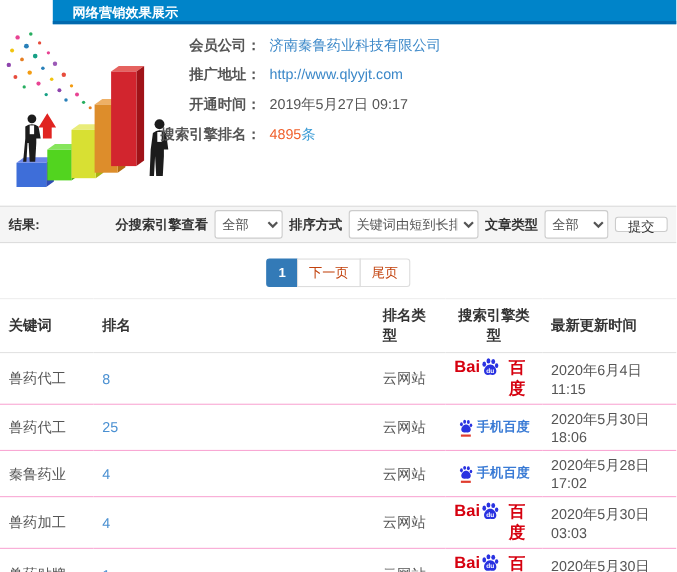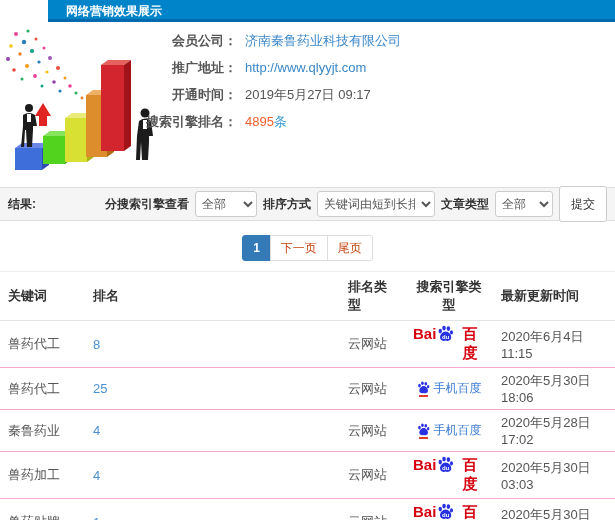--- a/index.html
+++ b/index.html
@@ -32,21 +32,21 @@
   }
   .result-label { font-weight:bold; color:#333; font-size:12px; }
   .filter-controls { margin-left:auto; display:flex; align-items:center; gap:6px; }
   .filter-label { font-weight:bold; color:#333; font-size:12px; white-space:nowrap; }
   select {
     height:26px; border:1px solid #ccc; border-radius:3px; background:#fff;
     font-size:12px; color:#555; font-family:inherit; padding:0 2px;
   }
   .sel-engine { width:62px; } .sel-sort { width:118px; } .sel-article { width:58px; }
   .submit-btn {
-    height:36px; padding:0 11px; border:1px solid #ccc; border-radius:3px;
+    height:14px; padding:0 11px; border:1px solid #ccc; border-radius:3px;
     background:#fff; color:#333; font-size:12px; font-family:inherit; cursor:pointer;
   }
   
   .pagination-wrap { padding:14px 0 10px; display:flex; justify-content:center; }
   .page-item {
     display:inline-block; min-width:28px; text-align:center; height:26px; line-height:24px;
     padding:0 10px; border:1px solid #ddd; background:#fff; color:#c2410c;
     font-size:12px; text-decoration:none; margin-left:-1px;
   }
   .page-item.first { border-radius:3px 0 0 3px; margin-left:0; }
@@ -58,21 +58,21 @@
     text-align:left; font-size:13px; font-weight:bold; color:#333;
     padding:6px 8px; border-top:1px solid #eee; border-bottom:1px solid #e3e3e3; height:26px;
   }
   td { padding:4px 8px; border-bottom:1px solid #f9a8d4; height:27px; font-size:13px; color:#555; vertical-align:middle; }
   td.c-engine, th.c-engine { text-align:center; }
   a.rank-link { color:#4a90d2; text-decoration:none; }
   
   .logo-baidu { display:inline-flex; align-items:flex-start; gap:1px; }
   .logo-baidu .bai, .logo-baidu .bd { color:#d6010f; font-weight:bold; font-size:15px; letter-spacing:0; }
   .paw { color:#2932e1; }
-  .logo-mobile { display:inline-flex; align-items:center; gap:4px; }
+  .logo-mobile { display:inline-flex; align-items:center; gap:4px;font-weight:bold; }
   .paw-wrap { display:inline-flex; flex-direction:column; align-items:center; }
   .paw-underline { width:9px; height:2px; background:#e03c2e; margin-top:1px; }
   .mtext { color:#3a7bd5; font-size:12px; }
 </style>
 </head>
 <body>
 
 <div class="header-bar">
   <span>网络营销效果展示</span>
 </div>

